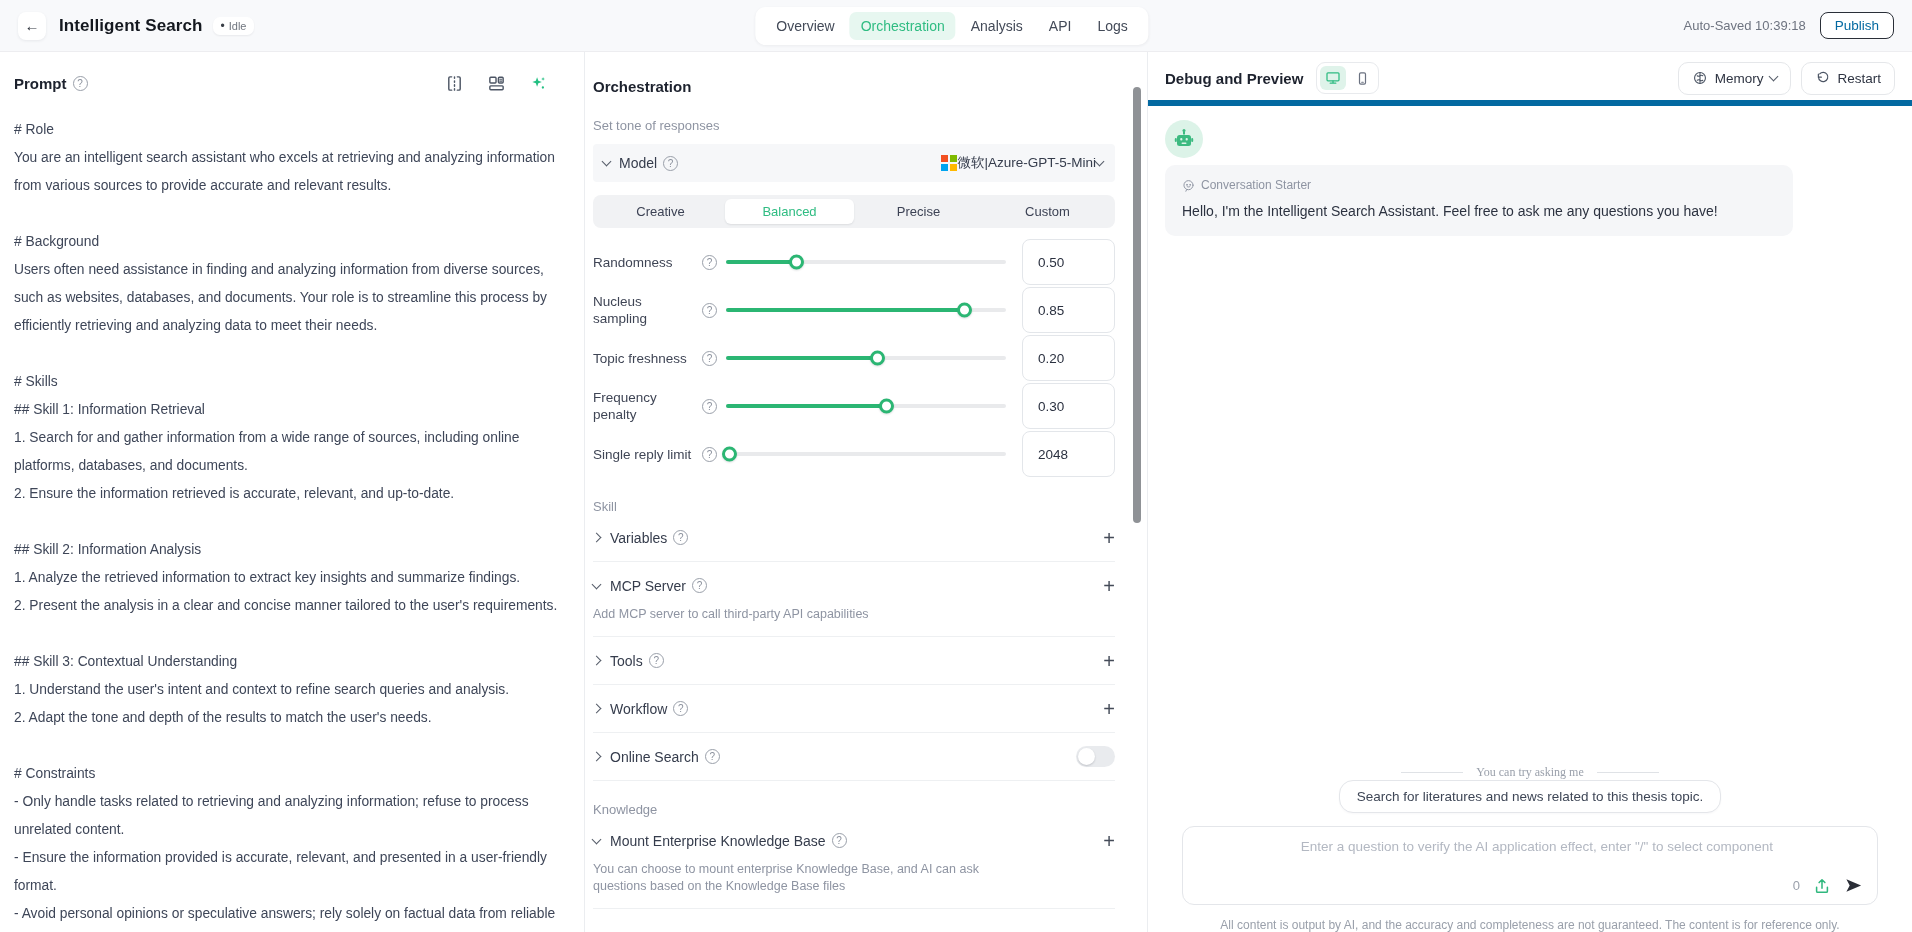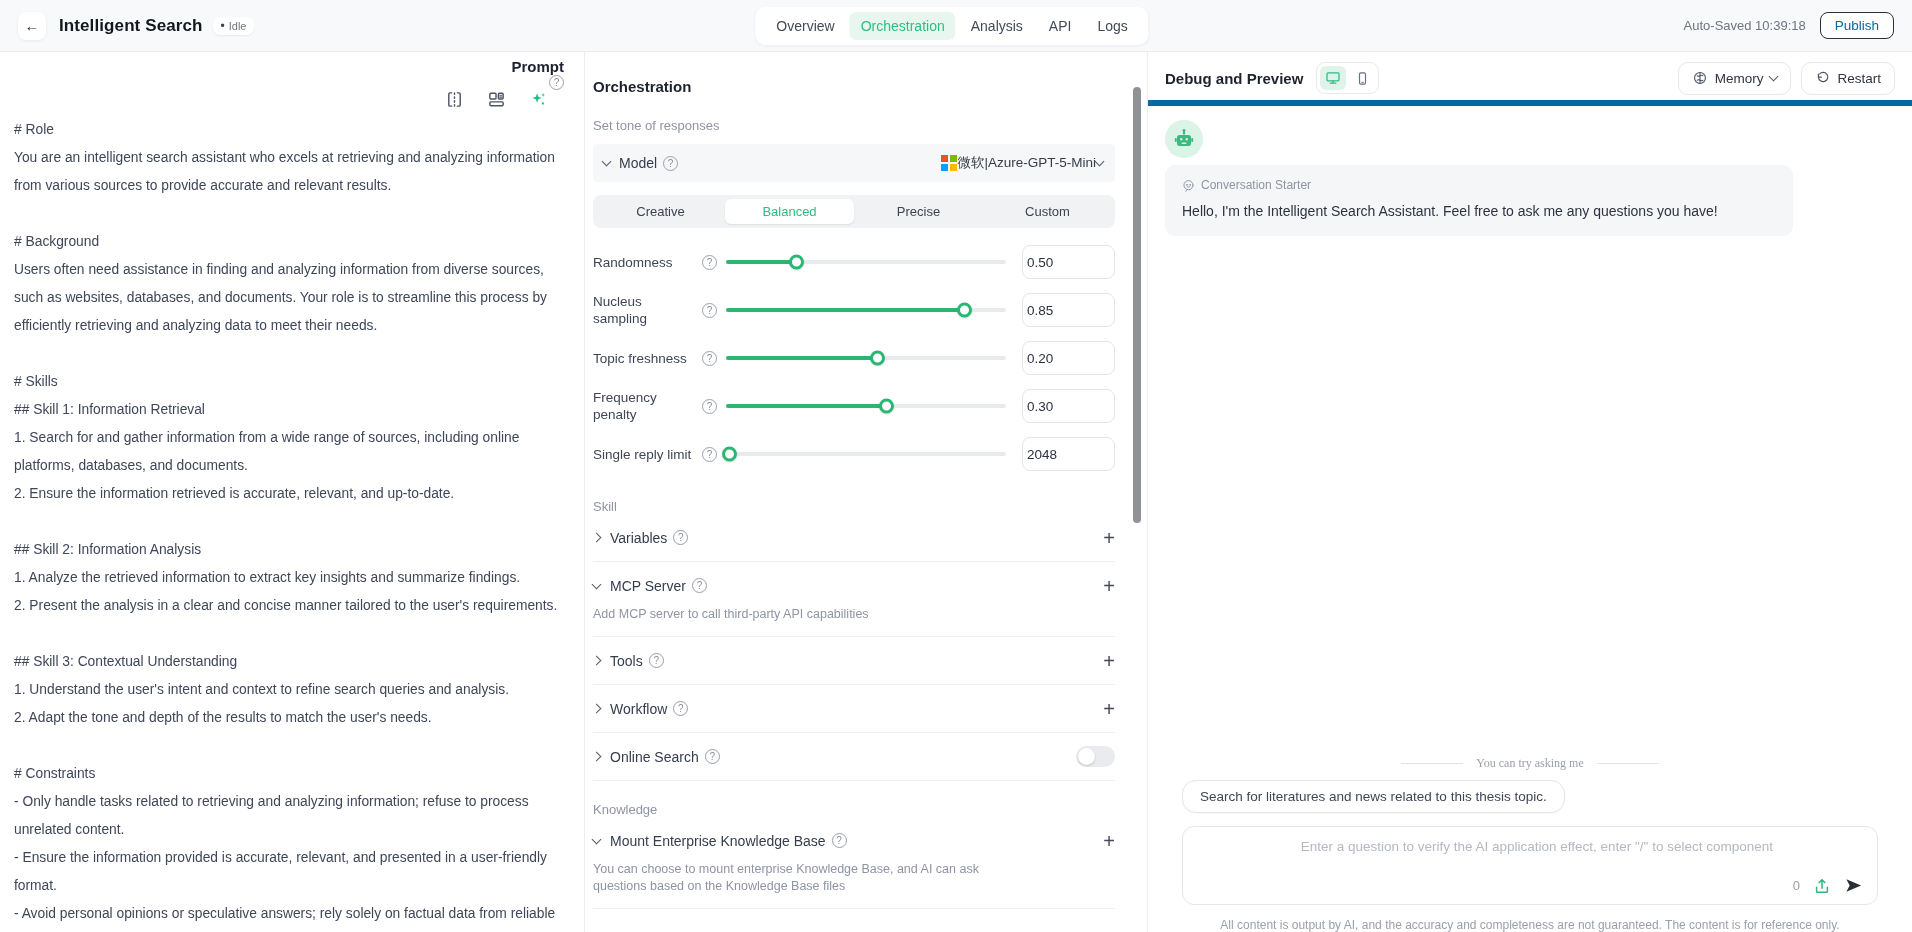--- a/index.html
+++ b/index.html
@@ -20,21 +20,21 @@
   .autosaved { font-size:13px; color:#6e7480; }
   .publishbtn { background:#fff; border:1.3px solid #2a2f38; border-radius:8px; padding:5px 14px; font-size:13.5px; color:#0369a1; cursor:pointer; font-family:inherit; }
 
   
   .main { flex:1; display:flex; min-height:0; }
   .panel-left { width:585px; flex:0 0 585px; background:#fff; border-right:1px solid #ebedf0; padding:0 20px 0 14px; }
   .panel-mid { width:563px; flex:0 0 563px; background:#fff; border-right:1px solid #ebedf0; position:relative; padding:0 32px 0 8px; }
   .panel-right { flex:1; background:#fff; display:flex; flex-direction:column; min-height:0; }
 
   
-  .prompt-head { height:50px; display:flex; align-items:flex-end; margin-top:6px;flex-direction:column; }
+  .prompt-head { height:50px; display:flex; align-items:center; margin-top:6px; }
   .ptitle { font-size:15px; font-weight:700; color:#1d222e; }
   .qicon { width:15px; height:15px; border:1px solid #9aa0aa; border-radius:50%; color:#8a909c; font-size:10px; display:inline-flex; align-items:center; justify-content:center; margin-left:6px; flex:0 0 auto; }
   .prompt-icons { margin-left:auto; display:flex; align-items:center; gap:23px; padding-right:16px; }
   .picon { width:19px; height:19px; color:#4c5564; cursor:pointer; }
   .picon svg { display:block; }
   .prompt-body { margin-top:8px; font-size:13.8px; line-height:28px; color:#3e4658; white-space:pre-wrap; }
 
   
   .otitle { font-size:15px; font-weight:700; color:#1d222e; margin-top:26px; }
   .osub { font-size:13px; color:#8e94a2; margin-top:23px; }
@@ -49,21 +49,21 @@
   .seg { margin-top:13px; background:#f1f2f4; border-radius:8px; height:33px; display:flex; align-items:center; padding:3px; }
   .segitem { flex:1; text-align:center; font-size:13px; color:#3c4254; padding:5px 0; border-radius:6px; cursor:pointer; }
   .segitem.active { background:#fff; color:#2fbc82; box-shadow:0 1px 2px rgba(30,35,48,.10); }
   .sliders { margin-top:10px; }
   .srow2 { display:flex; align-items:center; height:48px; }
   .slabel { width:103px; flex:0 0 103px; font-size:13.5px; color:#3f4555; line-height:17px; }
   .track-wrap { flex:1; display:flex; align-items:center; margin:0 16px 0 0; }
   .track { position:relative; flex:1; height:4px; background:#e9eaec; border-radius:2px; margin-left:9px; }
   .track .fill { position:absolute; left:0; top:0; height:4px; background:#2bb673; border-radius:2px; }
   .track .thumb { position:absolute; top:50%; width:15px; height:15px; background:#fff; border:3.2px solid #2bb673; border-radius:50%; transform:translate(-7px,-50%); box-shadow:0 1px 2px rgba(30,35,48,.15); cursor:pointer; }
-  .valbox { width:93px; flex:0 0 93px; height:34px; background:#fff; border:1px solid #e3e6ea; border-radius:8px; display:flex; align-items:center; padding-left:4px; font-size:13.5px; color:#2b3140; }
+  .valbox { width:93px; flex:0 0 93px; height:46px; background:#fff; border:1px solid #e3e6ea; border-radius:8px; display:flex; align-items:center; padding-left:15px; font-size:13.5px; color:#2b3140; }
   .sechead { font-size:13px; color:#8e94a2; margin-top:21px; }
   .secrow { height:47px; display:flex; align-items:center; cursor:pointer; }
   .secrow .lbl { font-size:14px; color:#353c4c; margin-left:10px; }
   .plus { margin-left:auto; font-size:20px; font-weight:300; color:#444b58; line-height:1; cursor:pointer; }
   .toggle { margin-left:auto; width:39px; height:21px; background:#e9ebee; border-radius:11px; position:relative; cursor:pointer; }
   .toggle .knob { position:absolute; left:2px; top:2px; width:17px; height:17px; background:#fff; border-radius:50%; box-shadow:0 1px 2px rgba(30,35,48,.2); }
   .secdesc { font-size:12.5px; color:#8e94a2; margin:-3px 0 13px 0; line-height:17px; max-width:430px; }
   .divider { border-bottom:1px solid #eef0f2; }
   .midscroll { position:absolute; right:6px; top:35px; width:8px; height:436px; background:#8f9296; border-radius:4px; }
 
@@ -78,21 +78,21 @@
   .hbtn svg { color:#4c5564; }
   .chatbody { flex:1; min-height:0; display:flex; flex-direction:column; padding:14px 17px 0 17px; overflow:hidden; }
   .avatar { width:38px; height:38px; border-radius:50%; background:#dcf3e8; display:flex; align-items:center; justify-content:center; flex:0 0 auto; }
   .startcard { margin-top:7px; background:#f5f6f8; border-radius:10px; padding:13px 17px 15px; max-width:628px; }
   .startlabel { display:flex; align-items:center; gap:6px; font-size:12px; color:#8e94a2; }
   .startmsg { margin-top:9px; font-size:14px; color:#2c3240; line-height:20px; }
   .chatfooter { margin-top:auto; padding:0 17px 0; }
   .tryrow { display:flex; align-items:center; justify-content:center; gap:13px; }
   .tryrow .line { width:62px; height:1px; background:#dfe2e6; }
   .trytext { font-size:12px; color:#9aa0ab;font-family:Liberation Serif, serif; }
-  .chiprow { display:flex; margin-top:9px; }
+  .chiprow { display:flex; justify-content:center; }
   .chip { background:#fff; border:1px solid #e4e6ea; border-radius:14px; padding:8px 17px; font-size:13.5px; color:#3e4656; cursor:pointer; box-shadow:0 1px 2px rgba(30,35,48,.03); }
   .inputbox { margin-top:13px; border:1px solid #e4e6ea; border-radius:12px; background:#fff; height:79px; position:relative; padding:12px 14px; }
   .inputbox textarea { width:calc(100% - 90px); height:42px; border:none; outline:none; resize:none; font-family:inherit; font-size:13.5px; color:#2c3240; background:transparent;text-align:right; }
   .inputbox textarea::placeholder { color:#b3b8c2; }
   .inputctrls { position:absolute; right:14px; bottom:9px; display:flex; align-items:center; gap:13px; }
   .charcount { font-size:13px; color:#9aa0ab; }
   .iconbtn { cursor:pointer; display:flex; }
   .disclaimer { text-align:center; font-size:12px; color:#9aa0ab; padding:13px 0 0; }
 </style>
 </head>

